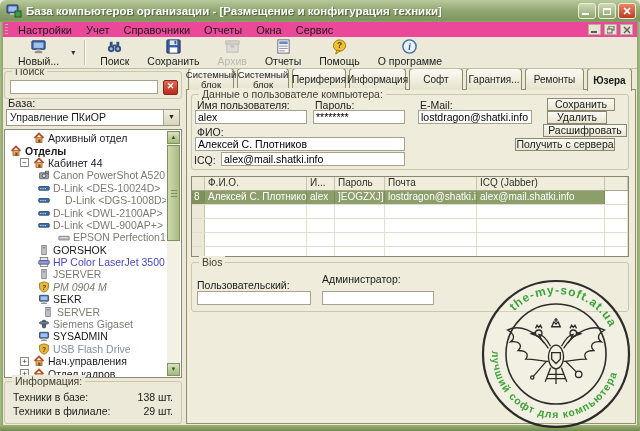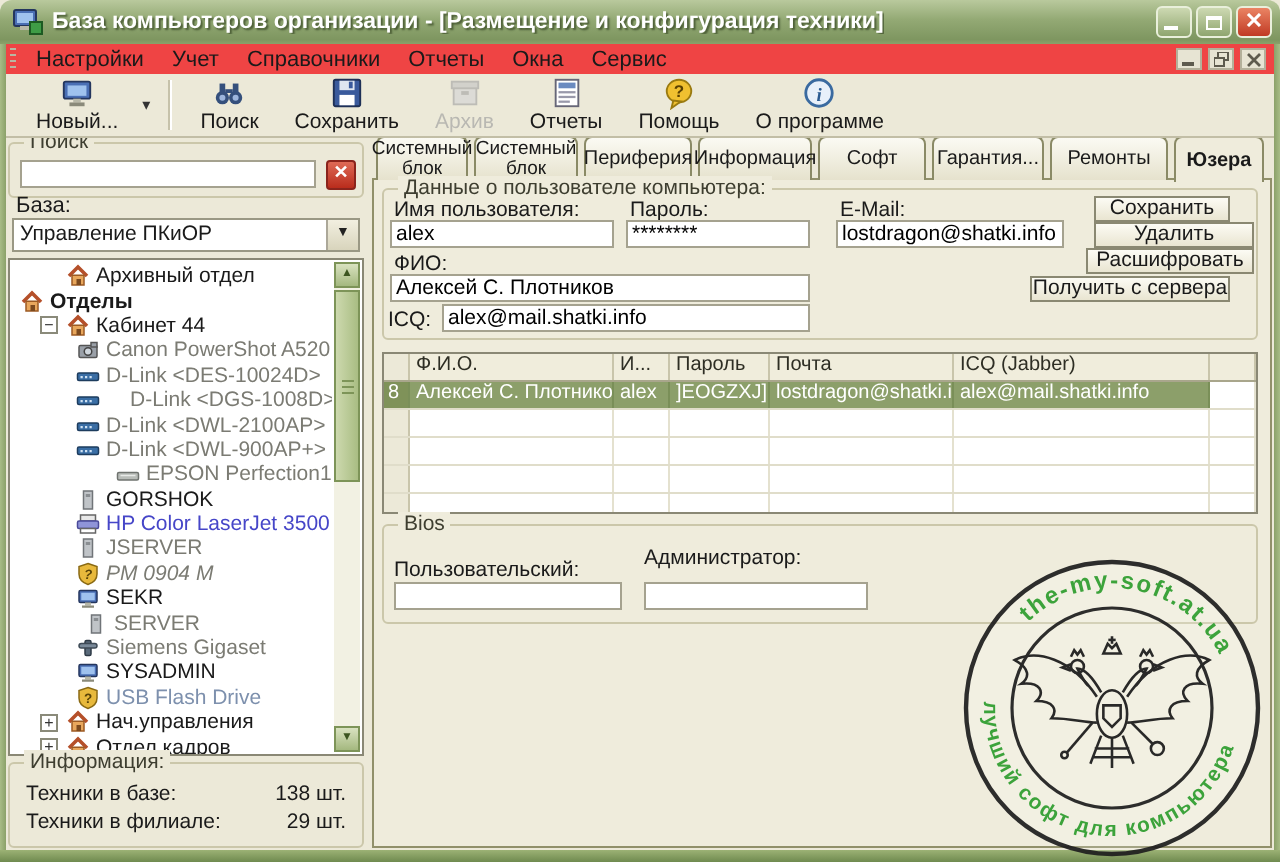--- a/index.html
+++ b/index.html
@@ -16,21 +16,21 @@
   .app-icon{width:16px;height:16px;margin:0 4px 0 2px;display:inline-block}
   .title-text{color:#fff;font-weight:bold;font-size:11.5px;text-shadow:1px 1px 1px #4a5c35;white-space:nowrap;overflow:hidden}
   .win-controls{margin-left:auto;display:flex;gap:2px}
   .win-btn{width:18px;height:16px;border:1px solid #e9efdb;border-radius:3px;position:relative;box-sizing:border-box}
   .win-btn.minmax{background:linear-gradient(#cdd9b2,#8fa56f)}
   .win-btn.close{background:linear-gradient(#ea8464,#c03a24)}
   .glyph-min{position:absolute;left:3px;bottom:3px;width:7px;height:2px;background:#fff}
   .glyph-max{position:absolute;left:4px;top:4px;width:8px;height:7px;border:1px solid #fff;border-top-width:2px;box-sizing:border-box}
   .glyph-x{position:absolute;inset:0;color:#fff;font-weight:bold;font-size:11px;line-height:14px;text-align:center}
   
-  .menubar{position:absolute;left:3px;right:3px;top:22px;height:15px;background:#ef4444;display:flex;align-items:center;z-index:44}
+  .menubar{position:absolute;left:3px;right:3px;top:22px;height:15px;background:#ec4899;display:flex;align-items:center;z-index:44}
   .menu-grip{width:3px;height:11px;margin:0 3px 0 2px;background:repeating-linear-gradient(#b9b6a2 0 1px,transparent 1px 3px)}
   .menu-item{padding:1px 7px;cursor:default}
   .mdi-controls{margin-left:auto;display:flex;gap:3px;margin-right:4px}
   .mdi-btn{width:13px;height:11px;border:1px solid #b3b09a;background:#e7e4d3;display:flex;align-items:center;justify-content:center;box-sizing:border-box}
   .mdi-btn svg{display:block}
   
   .toolbar{position:absolute;left:3px;right:3px;top:37px;height:31px;background:#ece9d8;border-bottom:1px solid #c2bea6;display:flex;align-items:stretch;z-index:43;padding-left:6px}
   .tb-btn{display:flex;flex-direction:column;align-items:center;justify-content:center;padding:1px 9px;font-size:10.5px;white-space:nowrap}
   .tb-btn.disabled{color:#a39f8e;filter:grayscale(1);opacity:.65}
   .tb-icon{width:17px;height:17px;display:block}
@@ -509,21 +509,21 @@
   <input class="xinput" style="left: 313px; top: 110px; width: 92px; z-index: 7;" value="********">
   <span class="flabel" style="left:420px;top:99px;z-index:7">E-Mail:</span>
   <input class="xinput" style="left: 418px; top: 110px; width: 114px; z-index: 7;" value="lostdragon@shatki.info">
   <span class="flabel" style="left:197px;top:126px;z-index:7">ФИО:</span>
   <input class="xinput" style="left: 195px; top: 137px; width: 210px; z-index: 7;" value="Алексей С. Плотников">
   <span class="flabel" style="left:194px;top:154px;z-index:7">ICQ:</span>
   <input class="xinput" style="left: 221px; top: 152px; width: 184px; z-index: 7;" value="alex@mail.shatki.info">
 
   <div id="action-buttons">
       <div class="act-btn" style="left: 547px; top: 98px; width: 68px;">Сохранить</div>
-      <div class="act-btn" style="left: 547px; top: 111px; width: 80px;">Удалить</div>
+      <div class="act-btn" style="left: 547px; top: 111px; width: 60px;">Удалить</div>
       <div class="act-btn" style="left: 543px; top: 124px; width: 84px;">Расшифровать</div>
       <div class="act-btn" style="left: 515px; top: 138px; width: 100px;">Получить с сервера</div>
     </div>
 
   <div class="utable" id="users-table">
       <div class="tr head">
         <span class="td marker"></span>
         <span class="td">Ф.И.О.</span>
         <span class="td">И...</span>
         <span class="td">Пароль</span>

